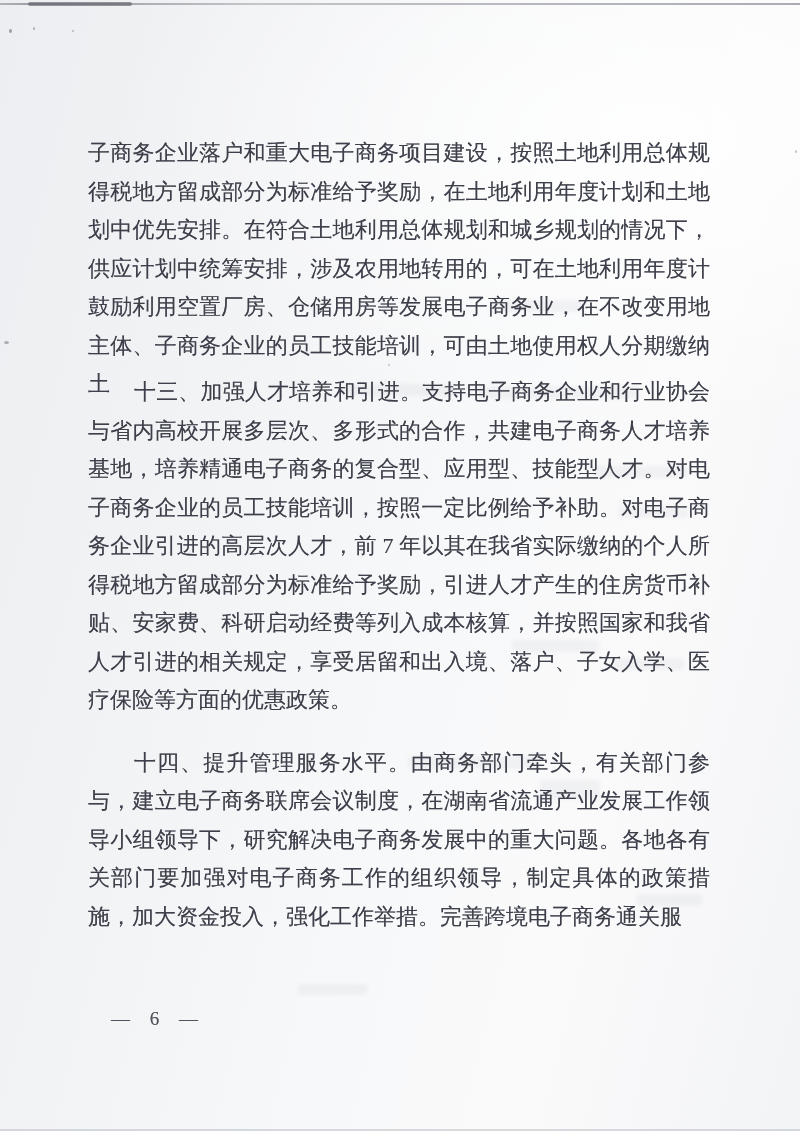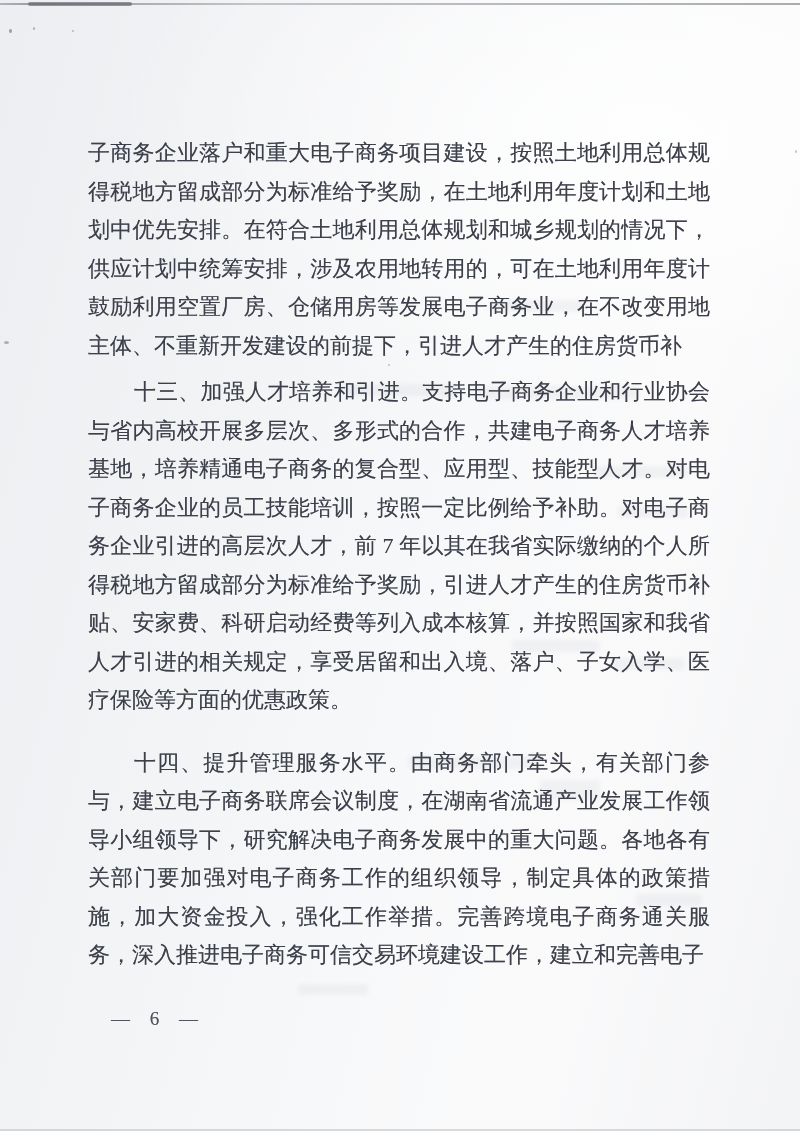--- a/index.html
+++ b/index.html
@@ -124,37 +124,36 @@
   <div class="smudge sm10"></div>
   <div class="smudge sm11"></div>
 
   <div class="text-block">
       <div class="para">
         <div class="line">子商务企业落户和重大电子商务项目建设，按照土地利用总体规</div>
         <div class="line">得税地方留成部分为标准给予奖励，在土地利用年度计划和土地</div>
         <div class="line">划中优先安排。在符合土地利用总体规划和城乡规划的情况下，</div>
         <div class="line">供应计划中统筹安排，涉及农用地转用的，可在土地利用年度计</div>
         <div class="line">鼓励利用空置厂房、仓储用房等发展电子商务业，在不改变用地</div>
-        <div class="line">主体、不重新开发建设的前提下，引进人才产生的住房货币补</div>
+        <div class="line">主体、子商务企业的员工技能培训，可由土地使用权人分期缴纳土</div>
       </div>
       <div class="para indent">
         <div class="line">十三、加强人才培养和引进。支持电子商务企业和行业协会</div>
         <div class="line">与省内高校开展多层次、多形式的合作，共建电子商务人才培养</div>
         <div class="line">基地，培养精通电子商务的复合型、应用型、技能型人才。对电</div>
         <div class="line">子商务企业的员工技能培训，按照一定比例给予补助。对电子商</div>
         <div class="line">务企业引进的高层次人才，前 7 年以其在我省实际缴纳的个人所</div>
         <div class="line">得税地方留成部分为标准给予奖励，引进人才产生的住房货币补</div>
         <div class="line">贴、安家费、科研启动经费等列入成本核算，并按照国家和我省</div>
         <div class="line">人才引进的相关规定，享受居留和出入境、落户、子女入学、医</div>
         <div class="line">疗保险等方面的优惠政策。</div>
       </div>
       <div class="para indent">
         <div class="line">十四、提升管理服务水平。由商务部门牵头，有关部门参</div>
         <div class="line">与，建立电子商务联席会议制度，在湖南省流通产业发展工作领</div>
         <div class="line">导小组领导下，研究解决电子商务发展中的重大问题。各地各有</div>
         <div class="line">关部门要加强对电子商务工作的组织领导，制定具体的政策措</div>
         <div class="line">施，加大资金投入，强化工作举措。完善跨境电子商务通关服</div>
-        <div class="line">务，深入推进电子商务可信交易环境建设工作，建立和完善电子</div>
       </div>
     </div>
 
   <div class="page-number">— 6 —</div>
 </div>
 
 </body></html>

